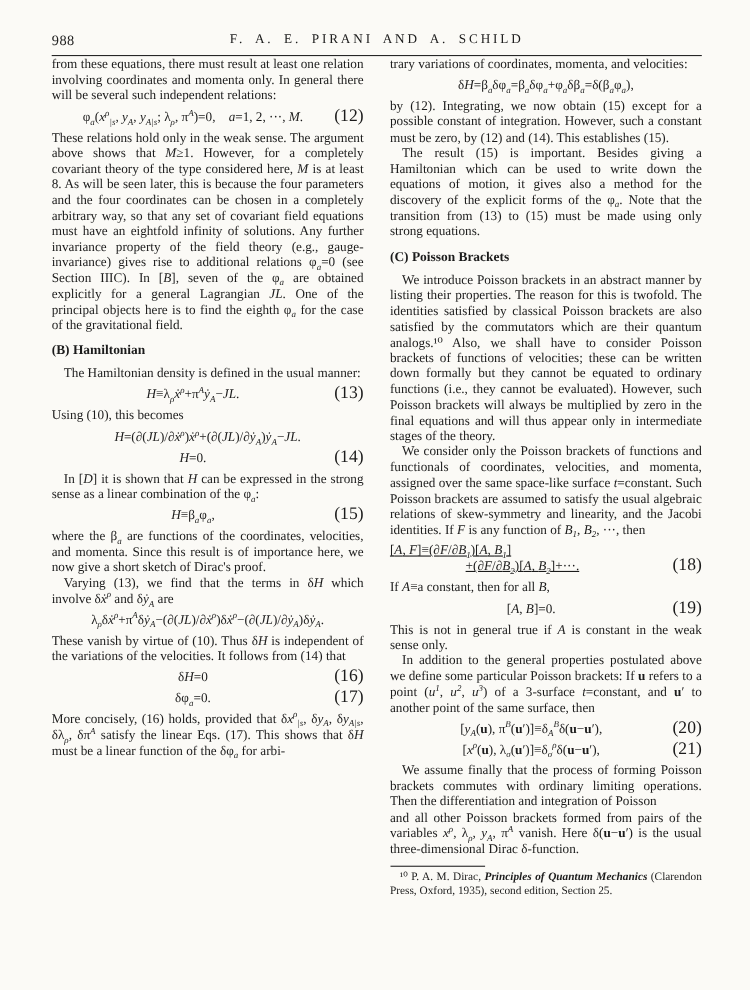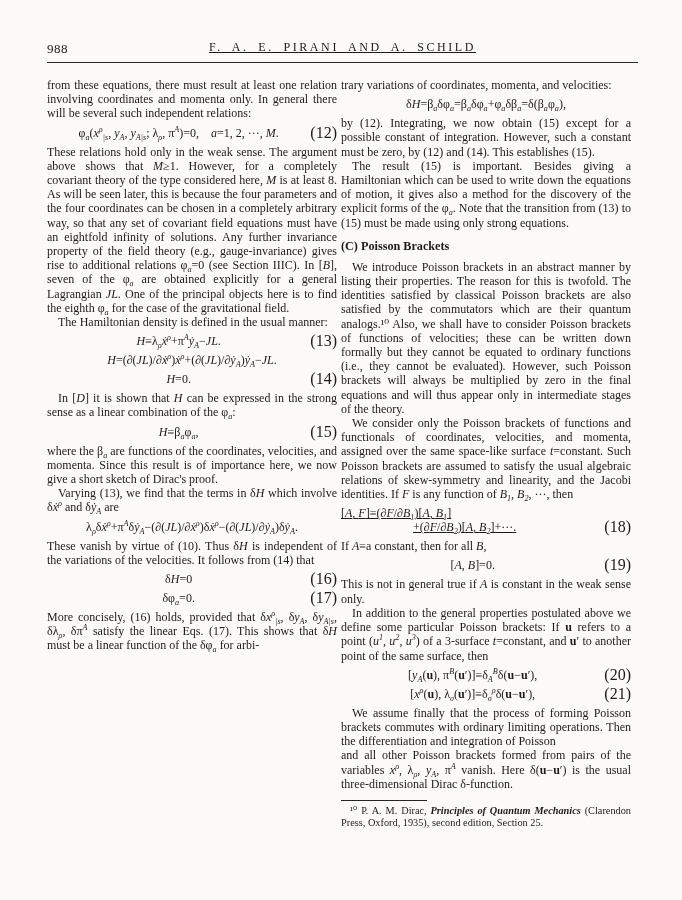--- a/index.html
+++ b/index.html
@@ -1,26 +1,26 @@
 <!DOCTYPE html>
 <html><head>
 <meta charset="utf-8">
 <style>
   html,body{margin:0;padding:0;}
   body{
     width:682px;height:900px;overflow:hidden;
     background:#fbfaf6;color:#1b1b1b;
     font-family:"Liberation Serif","DejaVu Serif",serif;
   }
-  .page{box-sizing:border-box;width:682px;height:668px;padding:40px 44px 0 47px;}
+  .page{box-sizing:border-box;width:682px;height:668px;padding:28px 44px 0 47px;}
   .header{position:relative;height:17px;}
   .pageno{position:absolute;left:0;top:1px;font-size:13px;letter-spacing:.5px;}
-  .runhead{text-align:center;font-size:12px;letter-spacing:2.6px;word-spacing:4px;text-decoration:underline;}
+  .runhead{text-align:center;font-size:12px;letter-spacing:2.6px;word-spacing:4px;}
   .rule{border-top:1.2px solid #262626;margin-top:5px;}
-  .cols{display:flex;gap:4px;margin-top:15px;}
+  .cols{display:flex;gap:24px;}
   .col{width:290px;}
   .para{margin:0;text-align:justify;font-size:12px;line-height:14.2px;}
   .para.ind{text-indent:11px;}
   .heading{text-align:left;font-weight:bold;font-size:12.2px;margin:9px 0 6px;}
   .eq-row{display:flex;align-items:flex-start;margin:5px 0;font-size:12px;line-height:14px;}
   .eq-row.eq2{align-items:flex-end;}
   .eq-body{flex:1;text-align:center;white-space:nowrap;}
   .eq2 .eq-body{white-space:normal;text-decoration:underline;}
   .eq2 .eq-line0{text-align:left;}
   .eq2 .eq-line1{text-align:center;padding-right:16px;}
@@ -39,25 +39,27 @@
   </div>
   <div class="rule"></div>
   <div class="cols">
     <div class="col">
         <p class="para">from these equations, there must result at least one relation involving coordinates and momenta only. In general there will be several such independent relations:</p>
         <div class="eq-row">
           <span class="eq-body">φ<sub>a</sub>(<i>x</i><sup>ρ</sup><sub>|s</sub>, <i>y</i><sub>A</sub>, <i>y</i><sub>A|s</sub>; λ<sub>ρ</sub>, π<sup>A</sup>)=0,  <i>a</i>=1, 2, ···, <i>M</i>.</span>
           <span class="eq-num">(12)</span>
         </div>
         <p class="para">These relations hold only in the weak sense. The argument above shows that <i>M</i>≥1. However, for a completely covariant theory of the type considered here, <i>M</i> is at least 8. As will be seen later, this is because the four parameters and the four coordinates can be chosen in a completely arbitrary way, so that any set of covariant field equations must have an eightfold infinity of solutions. Any further invariance property of the field theory (e.g., gauge-invariance) gives rise to additional relations φ<sub>a</sub>=0 (see Section IIIC). In [<i>B</i>], seven of the φ<sub>a</sub> are obtained explicitly for a general Lagrangian <i>JL</i>. One of the principal objects here is to find the eighth φ<sub>a</sub> for the case of the gravitational field.</p>
+        <div class="heading">(B) Hamiltonian</div>
         <p class="para ind">The Hamiltonian density is defined in the usual manner:</p>
         <div class="eq-row">
           <span class="eq-body"><i>H</i>≡λ<sub>ρ</sub><i>ẋ</i><sup>ρ</sup>+π<sup>A</sup><i>ẏ</i><sub>A</sub>−<i>JL</i>.</span>
           <span class="eq-num">(13)</span>
         </div>
+        <p class="para">Using (10), this becomes</p>
         <div class="eq-row">
           <span class="eq-body"><i>H</i>=(∂(<i>JL</i>)/∂<i>ẋ</i><sup>ρ</sup>)<i>ẋ</i><sup>ρ</sup>+(∂(<i>JL</i>)/∂<i>ẏ</i><sub>A</sub>)<i>ẏ</i><sub>A</sub>−<i>JL</i>.</span>
         </div>
         <div class="eq-row">
           <span class="eq-body"><i>H</i>=0.</span>
           <span class="eq-num">(14)</span>
         </div>
         <p class="para ind">In [<i>D</i>] it is shown that <i>H</i> can be expressed in the strong sense as a linear combination of the φ<sub>a</sub>:</p>
         <div class="eq-row">
           <span class="eq-body"><i>H</i>≡β<sub>a</sub>φ<sub>a</sub>,</span>

